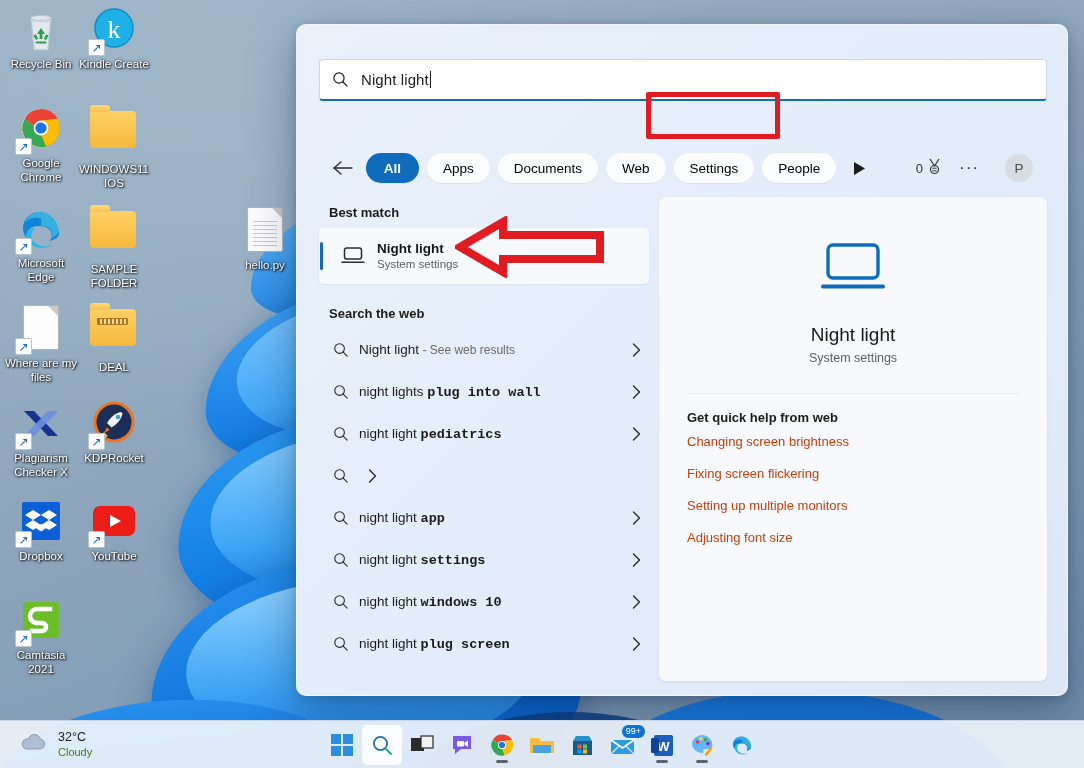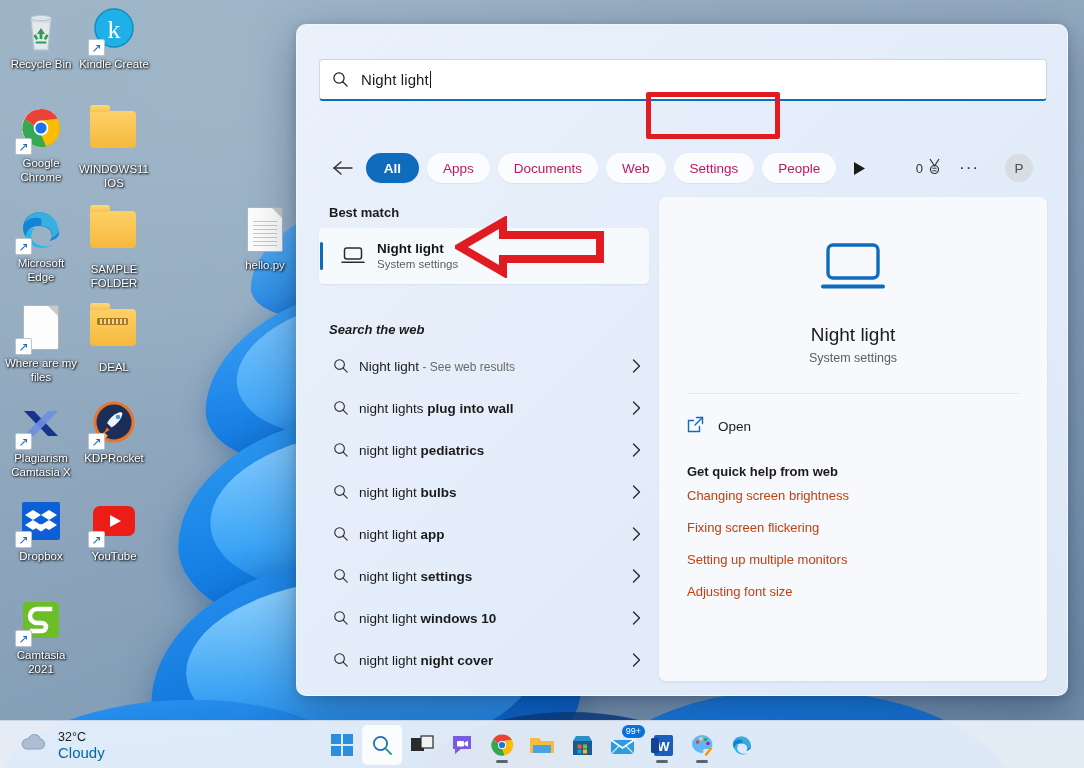--- a/index.html
+++ b/index.html
@@ -166,21 +166,21 @@
   #back-arrow {
     position: absolute; left: 11px; top: 4px; width: 26px; height: 26px;
     display: flex; align-items: center; justify-content: center; cursor: pointer;
   }
   .pill-scroll {
     position: absolute; left: 47px; top: 0; width: 470px; height: 34px;
     overflow: hidden; display: flex; gap: 8px; align-items: center; justify-content: center;
   }
   .pill {
     height: 30px; padding: 0 16px; border-radius: 15px; background: #fbfcfe;
-    display: flex; align-items: center; font-size: 13.5px; color: #be185d;
+    display: flex; align-items: center; font-size: 13.5px; color: #000000;
     white-space: nowrap; cursor: pointer; flex: none;
     box-shadow: 0 1px 1px rgba(0,0,0,.05);
   }
   .pill.active { background: #0f6cbd; color: #ffffff; font-weight: 600; padding: 0 18px; }
   #play-next {
     position: absolute; left: 530px; top: 7px; width: 20px; height: 20px;
     display: flex; align-items: center; justify-content: center; cursor: pointer;
   }
   #rewards {
     position: absolute; right: 105px; top: 6px; height: 22px;
@@ -216,21 +216,21 @@
   #best-match .bm-text { margin-left: 8px; }
   #best-match .bm-title { font-size: 13.5px; font-weight: 700; color: #151515; line-height: 17px; }
   #best-match .bm-sub { font-size: 11.5px; color: #5d5d5d; line-height: 15px; }
 
   .web-item {
     height: 42px; display: flex; align-items: center; padding: 0 8px 0 14px;
     border-radius: 4px; cursor: pointer;
   }
   .web-item .wi-mag { width: 26px; display: flex; align-items: center; }
   .web-item .wi-text { flex: 1; font-size: 13.5px; color: #1b1b1b; }
-  .web-item .wi-text b { font-weight: 700; }
+  .web-item .wi-text b { font-weight: 700; font-family: Liberation Mono, monospace; }
   .web-item .wi-text .suffix-note { color: #6a6a6a; font-size: 12px; }
   .web-item .wi-chev { width: 18px; display: flex; justify-content: flex-end; }
 
   
   #preview {
     position: absolute; left: 362px; top: 172px; width: 388px; bottom: 14px;
     background: #f7f9fc; border-radius: 7px;
     box-shadow: 0 1px 3px rgba(0,0,0,.07);
     padding: 34px 28px 0 28px;
   }
@@ -255,21 +255,21 @@
     background: rgba(235,241,250,.94);
     border-top: 1px solid rgba(190,205,225,.7);
     display: flex; align-items: center;
   }
   #weather {
     position: absolute; left: 18px; top: 0; height: 48px;
     display: flex; align-items: center; gap: 10px; cursor: pointer;
   }
   #weather .wtext { line-height: 15px; }
   #weather .wtemp { font-size: 12.5px; color: #1b1b1b; }
-  #weather .wcond { font-size: 15px; color: #0369a1; }
+  #weather .wcond { font-size: 11px; color: #4d7c0f; }
   #tb-center {
     position: absolute; left: 0; right: 0; top: 0; height: 48px;
     display: flex; align-items: center; justify-content: center; gap: 0;
   }
   .tb-item {
     width: 40px; height: 40px; border-radius: 5px; position: relative;
     display: flex; align-items: center; justify-content: center; cursor: pointer;
   }
   .tb-item.active { background: rgba(255,255,255,.85); }
   .tb-underline {
@@ -403,21 +403,21 @@
   </div>
 
   <div class="desk-icon" style="left:4px; top:400px;">
     <div class="glyph">
       <svg width="48" height="48" viewBox="0 0 48 48">
         <path d="M7 11 L17 11 L41 36 L31 36 Z" fill="#16338f"></path>
         <path d="M41 11 L31 11 L7 36 L17 36 Z" fill="#6b8fe0" opacity=".9"></path>
       </svg>
       <div class="shortcut-badge">↗</div>
     </div>
-    <div class="dlabel">Plagiarism Camtasia X</div>
+    <div class="dlabel">Plagiarism Checker X</div>
   </div>
 
   <div class="desk-icon" style="left:77px; top:400px;">
     <div class="glyph">
       <svg width="48" height="48" viewBox="0 0 48 48">
         <circle cx="24" cy="22" r="19" fill="#1c2e57" stroke="#e8762a" stroke-width="3"></circle>
         <path d="M31 12 c-6 1 -11 6 -14 11 l4.5 4.5 c5-3 10-8 11-14 z" fill="#f0f3f8"></path>
         <circle cx="28" cy="17" r="2.3" fill="#4a9ad4"></circle>
         <path d="M17 27.5 l-3.5 6 6-3.5z" fill="#e8762a"></path>
         <path d="M14 32 c-2 2 -2.5 5 -2 6 1 .5 4 0 6-2z" fill="#f0b33a"></path>
@@ -532,21 +532,21 @@
           <rect x="3.5" y="2" width="17" height="11" rx="2.2" fill="none" stroke="#2b2b2b" stroke-width="1.5"></rect>
           <line x1="1" y1="16.2" x2="23" y2="16.2" stroke="#2b2b2b" stroke-width="1.6" stroke-linecap="round"></line>
         </svg>
       </div>
       <div class="bm-text">
         <div class="bm-title">Night light</div>
         <div class="bm-sub">System settings</div>
       </div>
     </div>
 
-    <div class="section-head" style="margin-top:38px;font-style:italic;">Search the web</div>
+    <div class="section-head" style="margin-top:22px;">Search the web</div>
 
     <div id="web-list">
         <div class="web-item">
           <span class="wi-mag">
             <svg width="16" height="16" viewBox="0 0 18 18">
               <circle cx="7.4" cy="7.4" r="5.4" fill="none" stroke="#2b2b2b" stroke-width="1.25"></circle>
               <line x1="11.4" y1="11.4" x2="16" y2="16" stroke="#2b2b2b" stroke-width="1.25" stroke-linecap="round"></line>
             </svg>
           </span>
           <span class="wi-text"><span class="prefix">Night light</span><b class="suffix"></b><span class="suffix-note"> - See web results</span></span>
@@ -584,21 +584,20 @@
             </svg>
           </span>
         </div>
         <div class="web-item">
           <span class="wi-mag">
             <svg width="16" height="16" viewBox="0 0 18 18">
               <circle cx="7.4" cy="7.4" r="5.4" fill="none" stroke="#2b2b2b" stroke-width="1.25"></circle>
               <line x1="11.4" y1="11.4" x2="16" y2="16" stroke="#2b2b2b" stroke-width="1.25" stroke-linecap="round"></line>
             </svg>
           </span>
-          <span class="wi-text"><span class="prefix">night light </span><b class="suffix">bulbs</b><span class="suffix-note"></span></span>
           <span class="wi-chev">
             <svg width="9" height="14" viewBox="0 0 9 14">
               <path d="M1.5 1 L7.5 7 L1.5 13" fill="none" stroke="#2b2b2b" stroke-width="1.4" stroke-linecap="round" stroke-linejoin="round"></path>
             </svg>
           </span>
         </div>
         <div class="web-item">
           <span class="wi-mag">
             <svg width="16" height="16" viewBox="0 0 18 18">
               <circle cx="7.4" cy="7.4" r="5.4" fill="none" stroke="#2b2b2b" stroke-width="1.25"></circle>
@@ -640,21 +639,21 @@
             </svg>
           </span>
         </div>
         <div class="web-item">
           <span class="wi-mag">
             <svg width="16" height="16" viewBox="0 0 18 18">
               <circle cx="7.4" cy="7.4" r="5.4" fill="none" stroke="#2b2b2b" stroke-width="1.25"></circle>
               <line x1="11.4" y1="11.4" x2="16" y2="16" stroke="#2b2b2b" stroke-width="1.25" stroke-linecap="round"></line>
             </svg>
           </span>
-          <span class="wi-text"><span class="prefix">night light </span><b class="suffix">night cover</b><span class="suffix-note"></span></span>
+          <span class="wi-text"><span class="prefix">night light </span><b class="suffix">plug screen</b><span class="suffix-note"></span></span>
           <span class="wi-chev">
             <svg width="9" height="14" viewBox="0 0 9 14">
               <path d="M1.5 1 L7.5 7 L1.5 13" fill="none" stroke="#2b2b2b" stroke-width="1.4" stroke-linecap="round" stroke-linejoin="round"></path>
             </svg>
           </span>
         </div>
       </div>
   </div>
 
   <div id="preview">
@@ -664,30 +663,20 @@
           <rect x="11" y="4" width="50" height="33" rx="5" fill="none" stroke="#0f6cbd" stroke-width="3.4"></rect>
           <line x1="6" y1="45.5" x2="66" y2="45.5" stroke="#0f6cbd" stroke-width="4" stroke-linecap="round"></line>
         </svg>
       </div>
       <div id="preview-title">Night light</div>
       <div id="preview-sub">System settings</div>
     </div>
 
     <div id="preview-divider"></div>
 
-    <div id="open-row">
-      <span>
-        <svg width="17" height="17" viewBox="0 0 17 17">
-          <path d="M9.5 1.5 H15.5 V7.5" fill="none" stroke="#0f6cbd" stroke-width="1.4" stroke-linecap="round" stroke-linejoin="round"></path>
-          <line x1="15.5" y1="1.5" x2="8" y2="9" stroke="#0f6cbd" stroke-width="1.4" stroke-linecap="round"></line>
-          <path d="M12.5 10.5 V15.5 H1.5 V4.5 H6.5" fill="none" stroke="#0f6cbd" stroke-width="1.4" stroke-linecap="round" stroke-linejoin="round"></path>
-        </svg>
-      </span>
-      <span>Open</span>
-    </div>
 
     <div id="help-title">Get quick help from web</div>
     <div id="help-list">
         <div class="help-link">Changing screen brightness</div>
         <div class="help-link">Fixing screen flickering</div>
         <div class="help-link">Setting up multiple monitors</div>
         <div class="help-link">Adjusting font size</div>
       </div>
   </div>
 </div>

